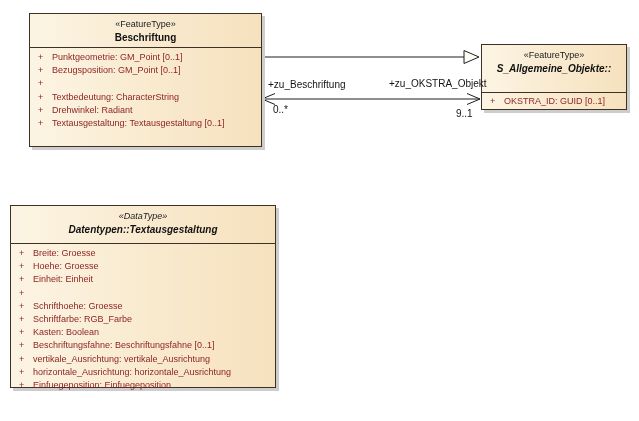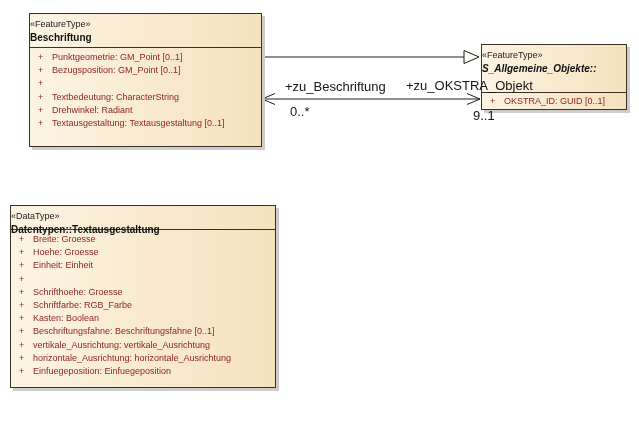--- a/index.html
+++ b/index.html
@@ -8,34 +8,34 @@
     font-family:"Liberation Sans",sans-serif;
   }
   .uml-class{
     position:absolute;
     background:linear-gradient(90deg,#fcf4e3 0%,#f6e1bd 100%);
     border:1px solid #3c3124;
     box-shadow:3px 3px 0 #cdcdcd;
     box-sizing:border-box;
   }
   .uml-header{
-    text-align:left;
+    text-align:center;
     border-bottom:1px solid #3c3124;
     padding-top:4px;
     box-sizing:border-box;
   }
   .stereotype{font-size:9px;color:#1a1a1a;line-height:13px;}
   .class-name{font-size:10px;font-weight:bold;color:#111;line-height:13px;}
   .class-name.italic{font-style:italic;}
   .attr-list{padding-top:3px;}
   .attr-row{display:flex;line-height:13.2px;font-size:9px;color:#8b1f1f;}
   .attr-row .vis{width:14px;padding-left:8px;flex:0 0 auto;}
   .attr-row .attr-text{white-space:nowrap;}
   .conn-label{
-    position:absolute;font-size:13px;color:#141414;white-space:nowrap;margin-left:17px;
+    position:absolute;font-size:10px;color:#141414;white-space:nowrap;
   }
   svg.connectors{position:absolute;left:0;top:0;}
 </style>
 </head>
 <body>
 
 <div class="canvas">
 
   <svg class="connectors" width="639" height="421" viewBox="0 0 639 421">
     <g>
@@ -95,21 +95,21 @@
     <div class="attr-list" style="padding-top:2px;">
 
         <div class="attr-row">
           <span class="vis">+</span>
           <span class="attr-text">OKSTRA_ID: GUID [0..1]</span>
         </div>
       </div>
   </div>
 
   <div class="uml-class" style="left:10px;top:205px;width:266px;height:183px;">
-    <div class="uml-header" style="height:24px;">
+    <div class="uml-header" style="height:38px;font-style:italic;">
       <div class="stereotype">«DataType»</div>
       <div class="class-name">Datentypen::Textausgestaltung</div>
     </div>
     <div class="attr-list">
 
         <div class="attr-row">
           <span class="vis">+</span>
           <span class="attr-text">Breite: Groesse</span>
         </div>
 

